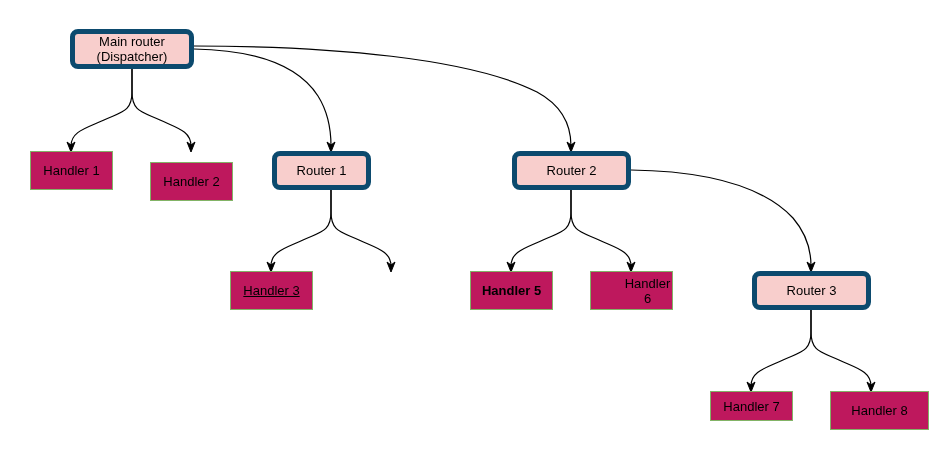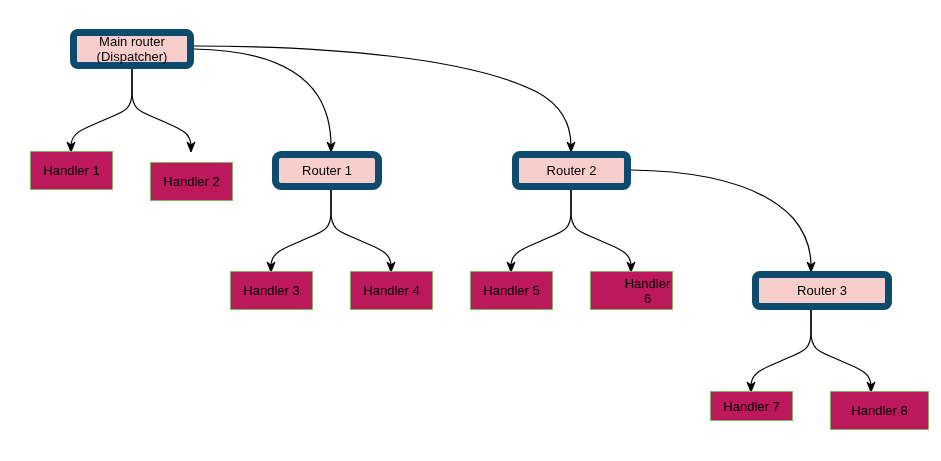--- a/index.html
+++ b/index.html
@@ -32,21 +32,21 @@
     justify-content: center;
     text-align: center;
     font-size: 13px;
     line-height: 15px;
     color: #000000;
     white-space: pre-line;
     z-index: 2;
   }
   .node-router {
     background: #f8cecc;
-    border: 7px solid #0c4a6e;
+    border: 5px solid #0c4a6e;
     border-radius: 8px;
   }
   .node-handler {
     background: #be185d;
     border: 1px solid #82b366;
     border-radius: 0;
   }
   .edge-path {
     fill: none;
     stroke: #000000;
@@ -124,31 +124,30 @@
     </g>
   </svg>
 
   <div class="node node-router" style="left:70px; top:29px; width:124px; height:40px;">Main router
 (Dispatcher)</div>
 
   <div class="node node-handler" style="left:30px; top:151px; width:83px; height:39px;">Handler 1</div>
 
   <div class="node node-handler" style="left:150px; top:162px; width:83px; height:39px;">Handler 2</div>
 
-  <div class="node node-router" style="left:272px; top:151px; width:110px; height:39px;border-radius:9px;">Router 1</div>
+  <div class="node node-router" style="left:272px; top:151px; width:99px; height:39px;">Router 1</div>
 
   <div class="node node-router" style="left:512px; top:151px; width:119px; height:39px;">Router 2</div>
 
-  <div class="node node-handler" style="left:230px; top:271px; width:83px; height:39px;">Handler 3</div>
+  <div class="node node-handler" style="left:230px; top:271px; width:83px; height:39px;text-decoration:underline;">Handler 3</div>
 
-  <div class="node node-handler" style="left:350px; top:271px; width:83px; height:39px;">Handler 4</div>
 
-  <div class="node node-handler" style="left:470px; top:271px; width:83px; height:39px;">Handler 5</div>
+  <div class="node node-handler" style="left:470px; top:271px; width:83px; height:39px;font-weight:bold;">Handler 5</div>
 
   <div class="node node-handler" style="left:590px; top:271px; width:83px; height:39px;padding-left:32px;">Handler 6</div>
 
-  <div class="node node-router" style="left:752px; top:271px; width:140px; height:39px;">Router 3</div>
+  <div class="node node-router" style="left:752px; top:271px; width:119px; height:39px;">Router 3</div>
 
   <div class="node node-handler" style="left:710px; top:391px; width:83px; height:30px;">Handler 7</div>
 
   <div class="node node-handler" style="left:830px; top:391px; width:99px; height:39px;">Handler 8</div>
 
 </div>
 
 </body></html>

